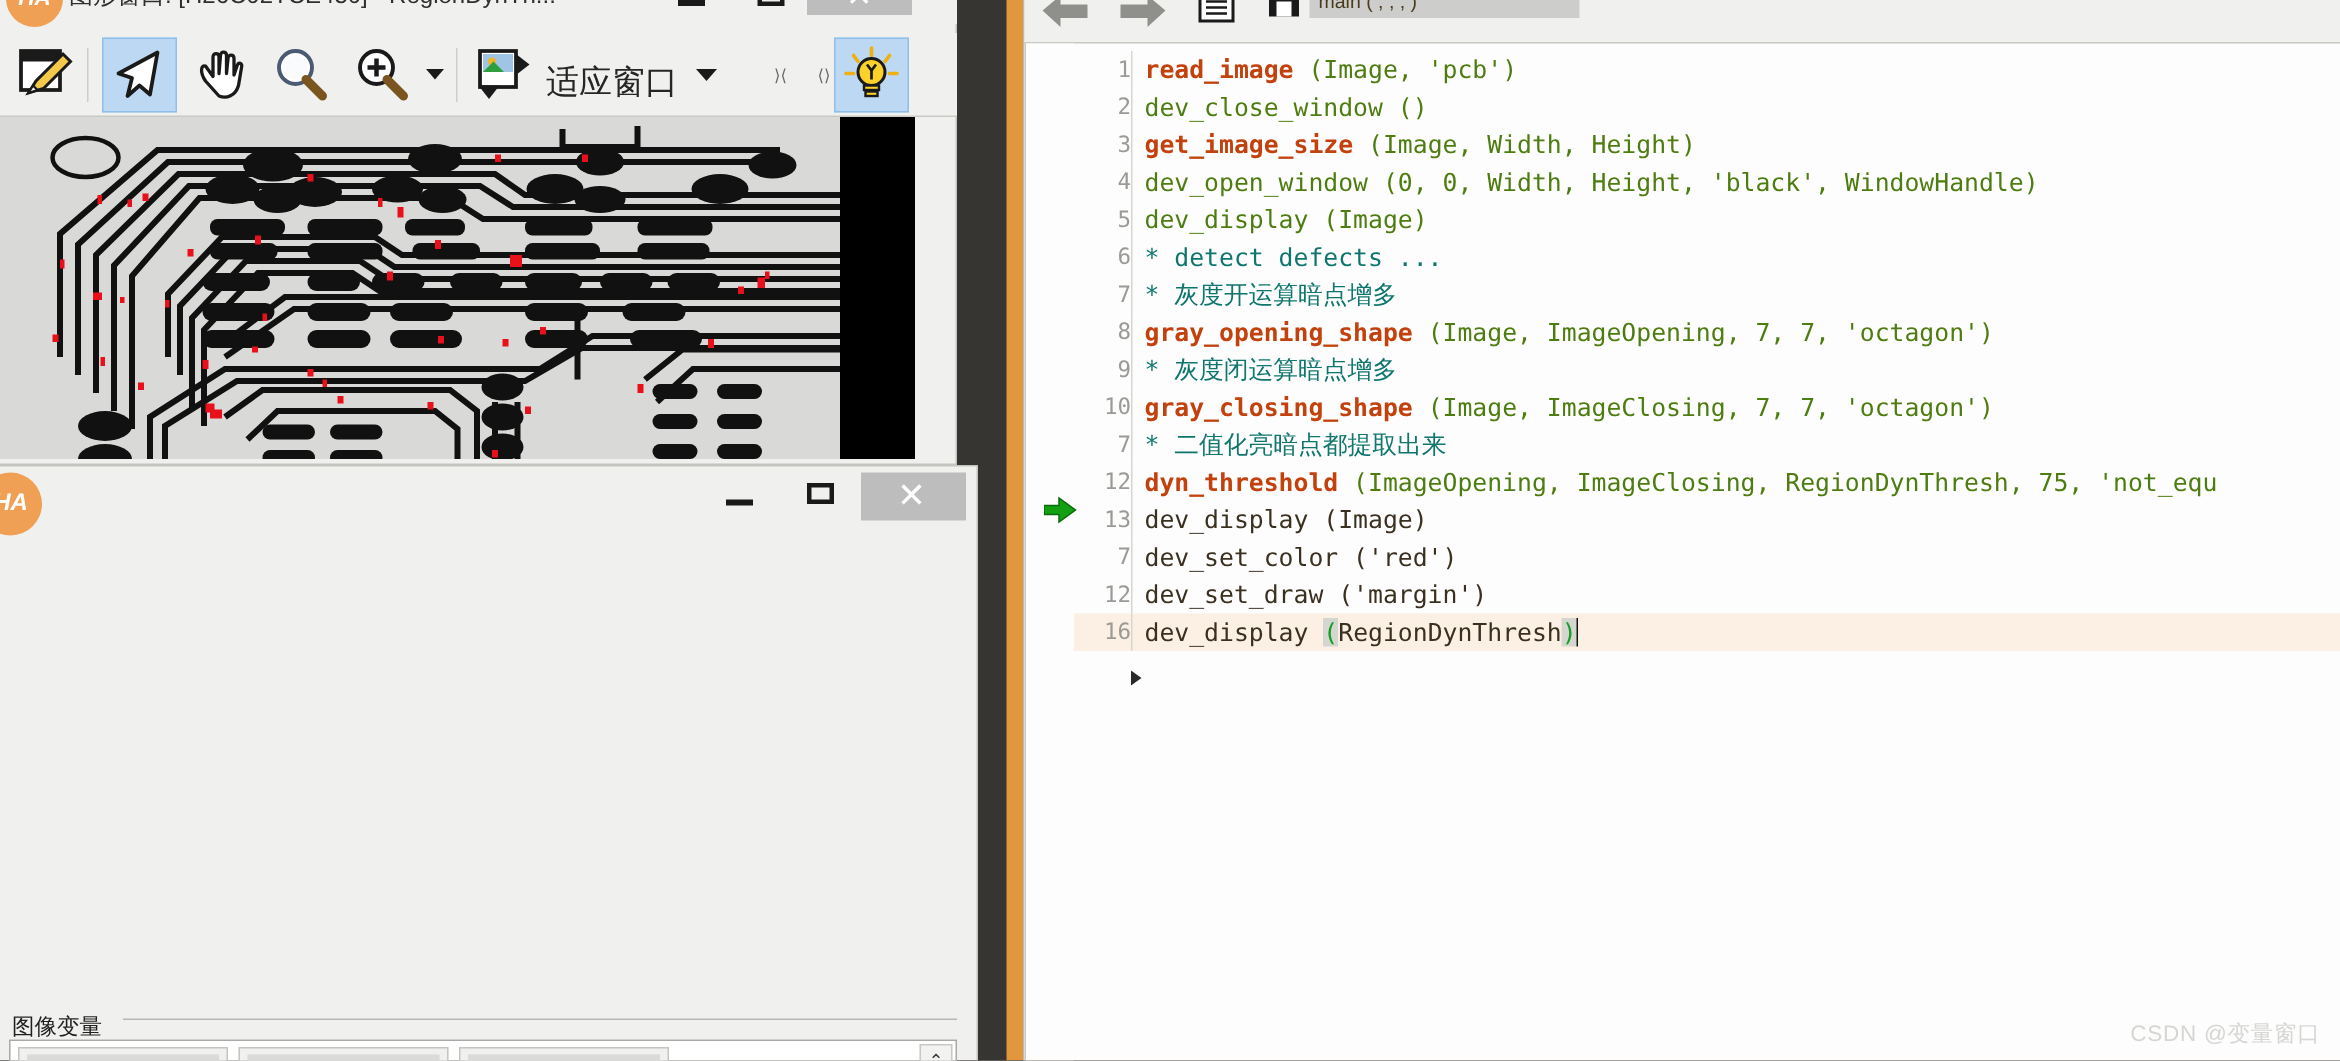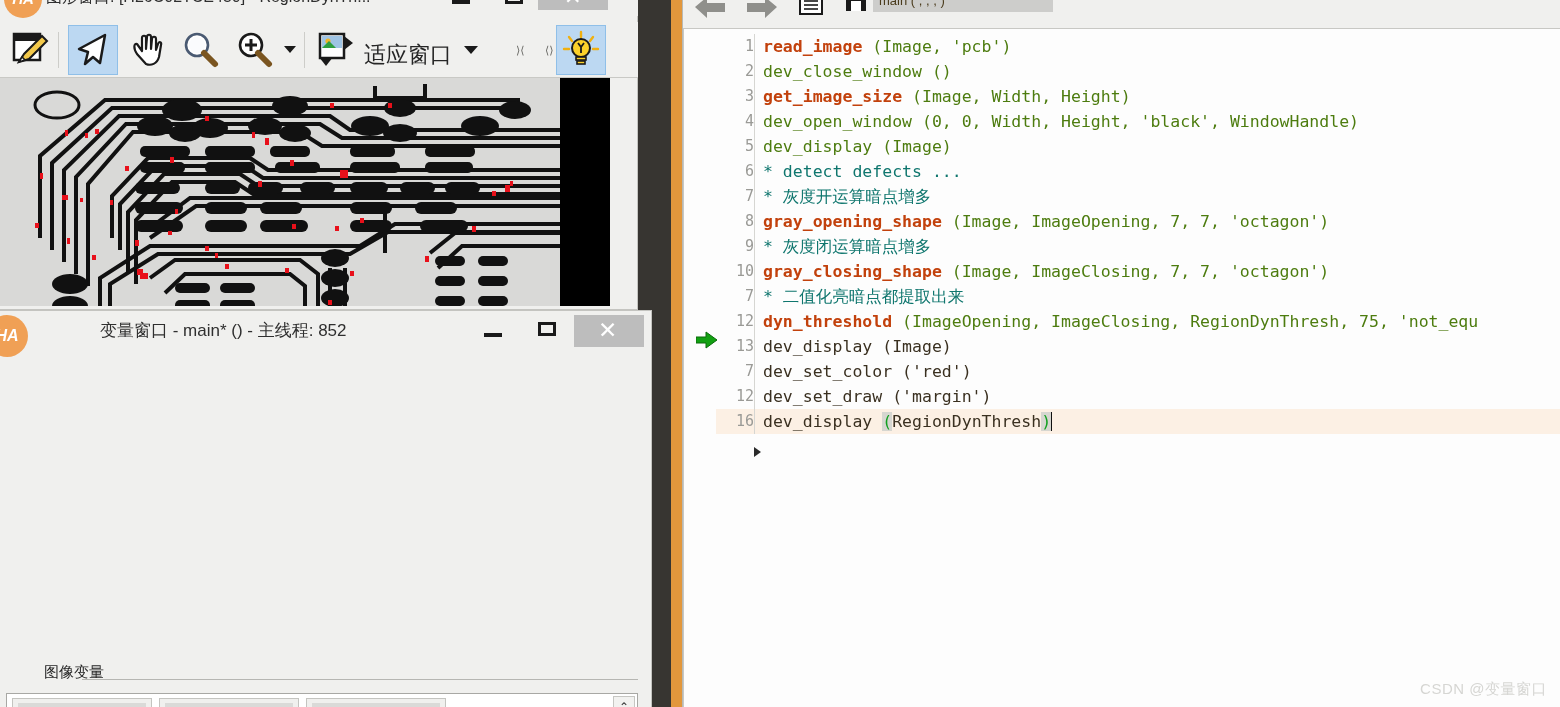--- a/index.html
+++ b/index.html
@@ -510,33 +510,32 @@
         </g>
       </svg>
       <div class="pcb-black"></div>
     </div>
   </div>
 
   <div class="var-window">
 
     <div class="var-title">
       <div class="var-logo">HA</div>
-      <div class="var-title-text">变量窗口 - main* () - 主线程: 852</div>
       <div class="vwbtn vwb-min">
         <div class="wb-min-glyph" style="left:16px;top:18px"></div>
       </div>
       <div class="vwbtn vwb-max">
         <div class="wb-max-glyph" style="left:16px;top:7px"></div>
       </div>
       <div class="vwb-close" style="position:absolute;top:4px">
         <div class="wb-close-glyph" style="left:24px;top:2px;font-size:23px">✕</div>
       </div>
     </div>
 
-    <div class="group" style="left:8px; top:352px;margin-left:36px;">图像变量</div>
+    <div class="group" style="left:8px; top:364px;">图像变量</div>
     <div class="group-line" style="left:82px; top:368px; width:556px;"></div>
 
     <div class="thumbs-box">
       <div class="thumb" style="left:5px">
           <div class="thumb-img"><svg viewBox="0 0 128 128" width="128" height="128">
  <rect width="128" height="128" fill="#dadad8"></rect>
  <circle cx="14" cy="16" r="4" fill="none" stroke="#111" stroke-width="1.6"></circle>
  <g fill="none" stroke="#111" stroke-width="2">
   <path d="M6 70 L6 30 L26 10 L112 10"></path>
                 <path d="M11 74 L11 34 L30 15 L112 15"></path>

